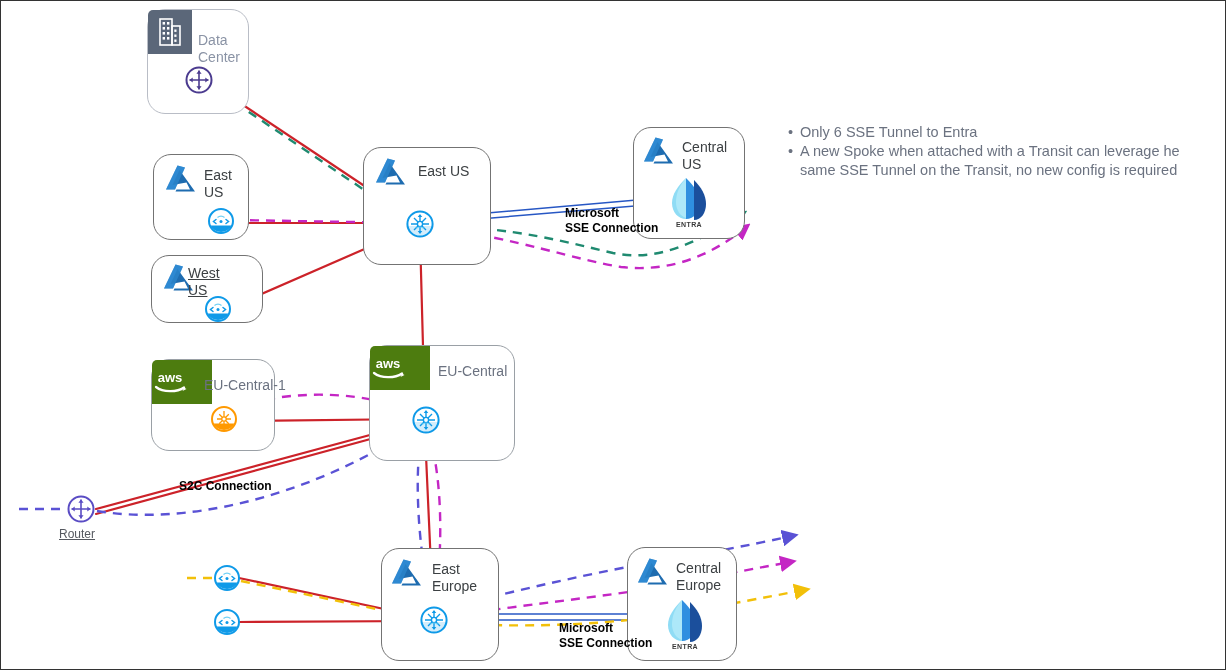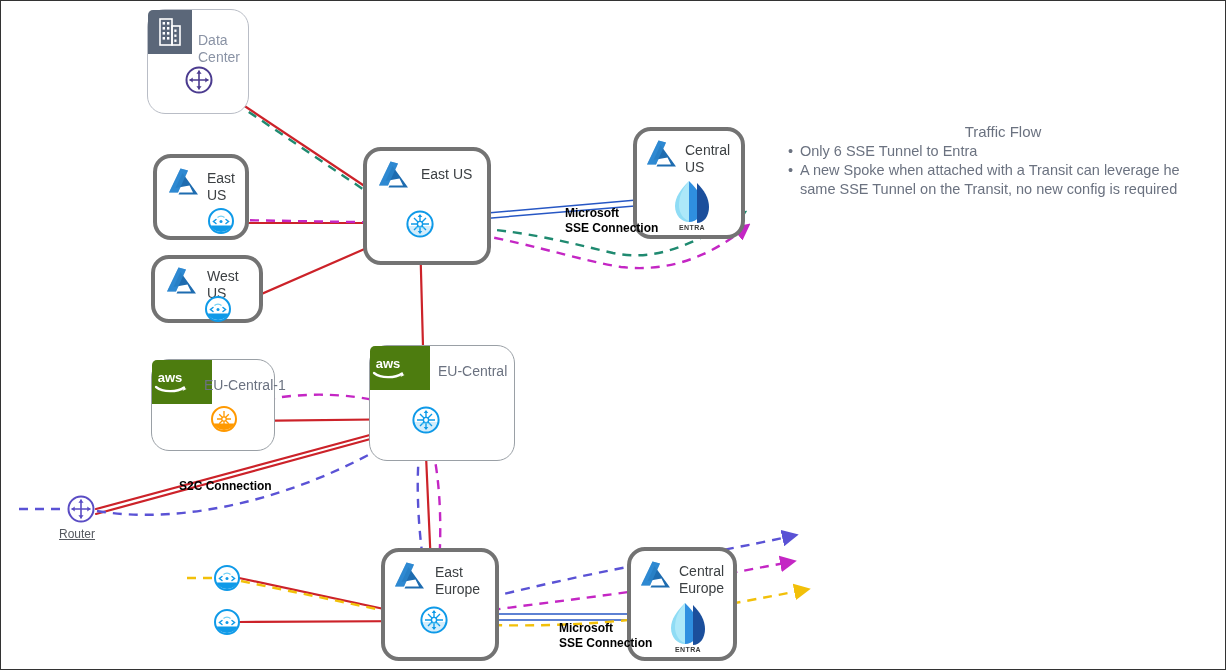--- a/index.html
+++ b/index.html
@@ -15,21 +15,21 @@
   }
   svg.wires{position:absolute;left:0;top:0;width:1226px;height:670px;pointer-events:none;}
 
   
   .box{
     position:absolute;
     background:#ffffff;
     box-sizing:border-box;
     border-radius:18px;
   }
-  .box.azure{border:4px solid #737373;}
+  .box.azure{border:1px solid #737373;}
   .box.aws{border:1px solid #9aa0a6;}
   .box.site{border:1px solid #b9bdc6;}
 
   .box-title{
     position:absolute;
     color:#6b7280;
     font-size:14px;
     line-height:17px;
     font-family:"Liberation Sans",sans-serif;
     white-space:pre-line;
@@ -227,21 +227,21 @@
   </div>
 
   <div class="box azure" style="left:150px;top:254px;width:112px;height:68px;">
     <div class="azure-logo" style="left:10px;top:7px;">
       <svg viewBox="0 0 34 30" aria-hidden="true">
         <path d="M13.5 1.5 L2 25.5 L11 25.5 L21 3.5 Z" fill="#2a7fc9"></path>
         <path d="M15.5 6 L8.5 21 L22.5 18.5 L26 25.5 L12.5 25.5 L11.5 27.5 L31 27.5 Z" fill="#1e6cb0"></path>
         <path d="M13.5 1.5 L21 3.5 L11 25.5 L2 25.5 Z" fill="#3291d8" opacity="0.55"></path>
       </svg>
     </div>
-    <div class="box-title" style="left:52px;top:9px;width:52px;">West
+    <div class="box-title" style="left:36px;top:9px;width:52px;text-decoration:underline;">West
 US</div>
   </div>
   <div class="node" style="left:203px;top:294px;">
     <svg viewBox="0 0 28 28">
       <circle cx="14" cy="14" r="12" fill="#ffffff" stroke="#0f9ae8" stroke-width="2"></circle>
       <path d="M3.4 18.6 a12 12 0 0 0 21.2 0 z" fill="#0f9ae8"></path>
       <path d="M9 12.5 l-2.5 2 l2.5 2 M19 12.5 l2.5 2 l-2.5 2" stroke="#0f9ae8" stroke-width="1.5" fill="none" stroke-linecap="round"></path>
       <circle cx="14" cy="14.5" r="1.5" fill="#0f9ae8"></circle>
       <path d="M10.5 10.5 a5 5 0 0 1 7 0" stroke="#6fd0f5" stroke-width="1.2" fill="none"></path>
     </svg>
@@ -403,20 +403,19 @@
 
   <div class="edge-label" style="left:564px;top:205px;width:140px;">Microsoft
 SSE Connection</div>
 
   <div class="edge-label" style="left:178px;top:478px;width:150px;">S2C Connection</div>
 
   <div class="edge-label" style="left:558px;top:620px;width:150px;">Microsoft
 SSE Connection</div>
 
   <div id="traffic-flow">
-    <div class="tf-title">Traffic Flow</div>
     <ul>
       <li>Only 6 SSE Tunnel to Entra</li>
       <li>A new Spoke when attached with a Transit can leverage he same SSE Tunnel on the Transit, no new config is required</li>
     </ul>
   </div>
 
 </div>
 
 </body></html>

